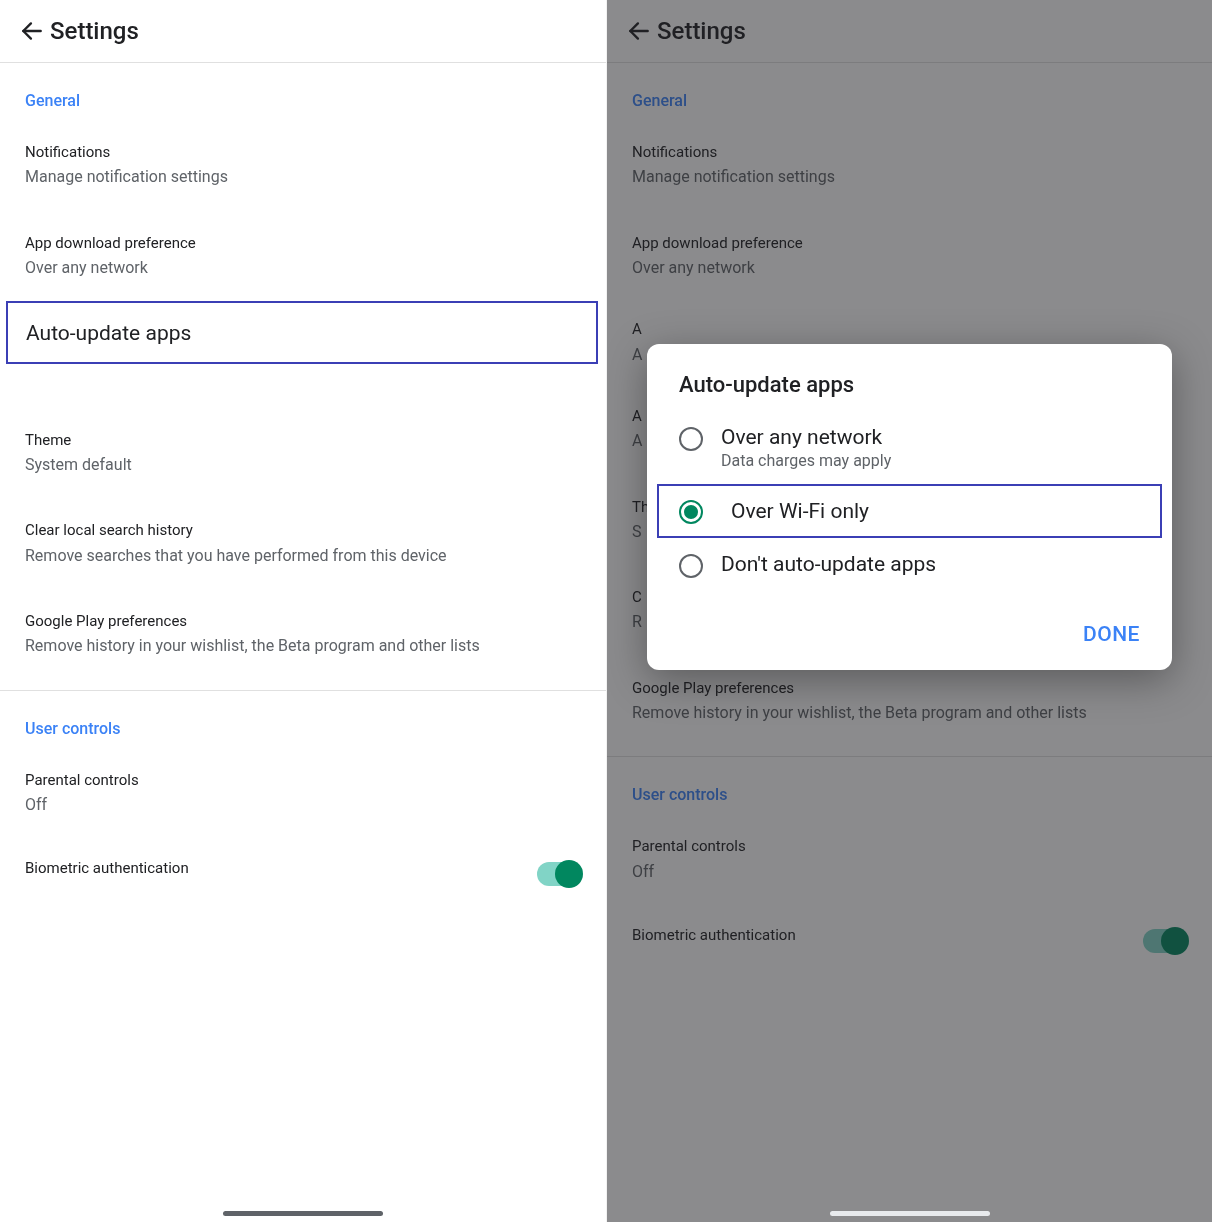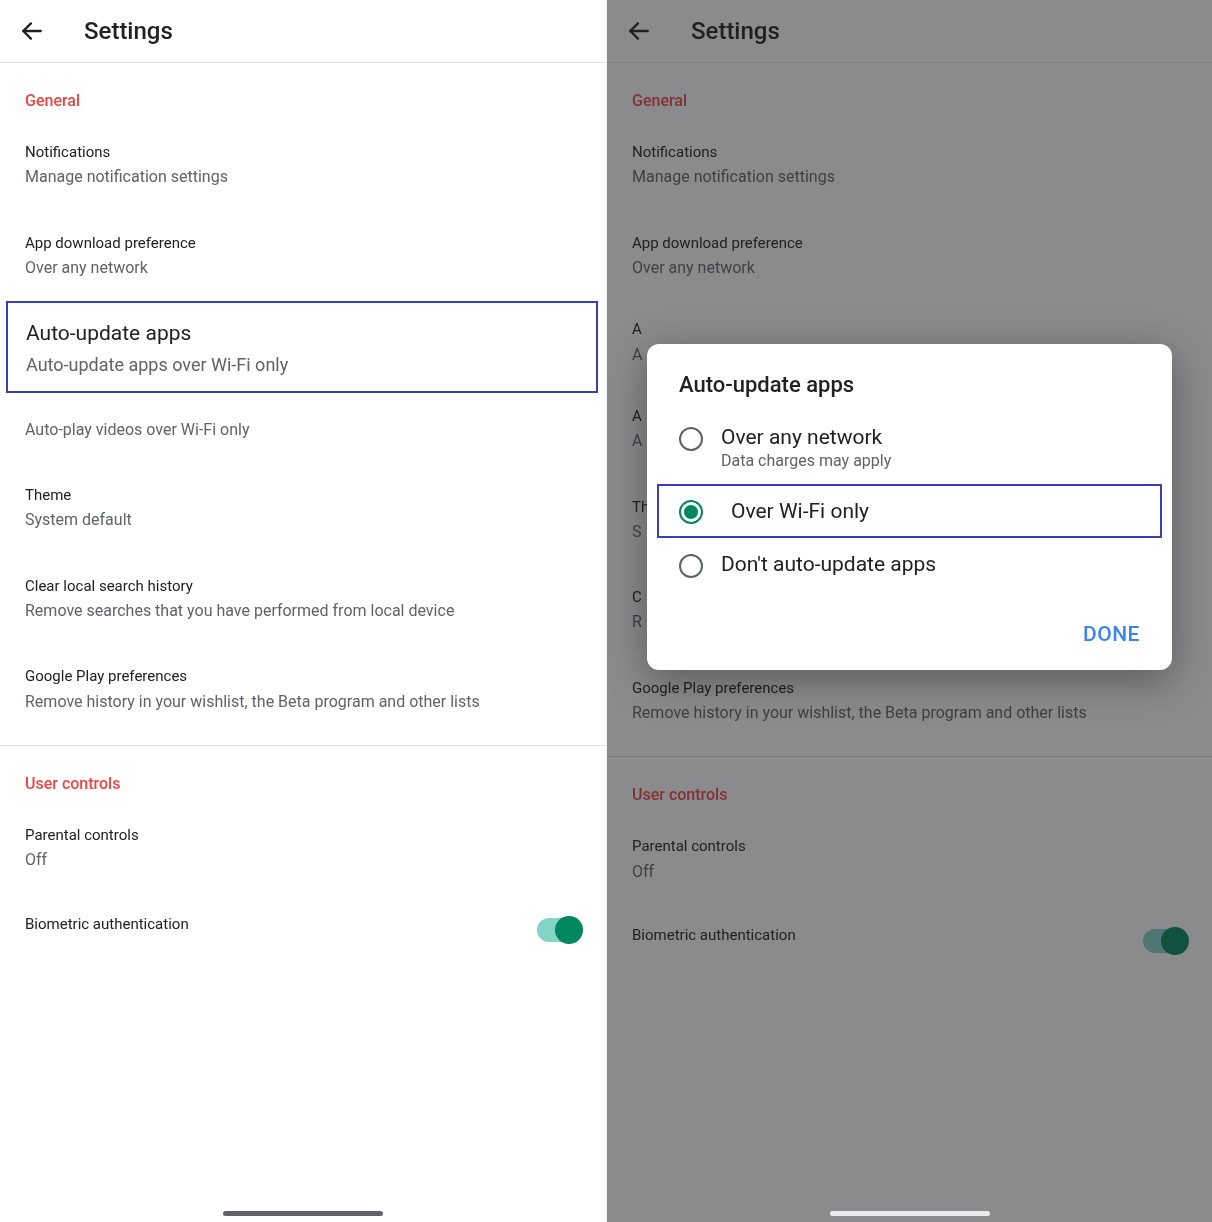--- a/index.html
+++ b/index.html
@@ -22,21 +22,20 @@
       overflow: hidden;
     }
     .pane-right {
       border-left: 1px solid rgba(0,0,0,0.05);
     }
     .header {
       display: flex;
       align-items: center;
       height: 62px;
       padding: 12px 14px;
-      gap: 34px;
     }
     .back-btn {
       width: 36px;
       height: 36px;
       display: flex;
       align-items: center;
       justify-content: center;
       cursor: pointer;
       color: #202124;
     }
@@ -45,21 +44,21 @@
       font-weight: 500;
       color: #202124;
     }
     .divider {
       height: 1px;
       background: #e0e0e0;
       width: 100%;
     }
     .section-header {
       font-size: 16px;
-      color: #ef4444;
+      color: #3b82f6;
       font-weight: 500;
       padding: 28px 25px 10px;
     }
     .setting-row {
       padding: 22px 25px;
       cursor: pointer;
     }
     .setting-title {
       font-size: 15px;
       color: #202124;
@@ -222,35 +221,33 @@
     <div class="setting-sub">Manage notification settings</div>
   </div>
 
   <div class="setting-row">
     <div class="setting-title">App download preference</div>
     <div class="setting-sub">Over any network</div>
   </div>
 
   <div class="highlight-box">
     <div class="setting-title">Auto-update apps</div>
-    <div class="setting-sub">Auto-update apps over Wi-Fi only</div>
-  </div>
-
-  <div class="setting-row">
-    <div class="setting-sub">Auto-play videos over Wi-Fi only</div>
+  </div>
+
+  <div class="setting-row">
   </div>
 
   <div class="setting-row">
     <div class="setting-title">Theme</div>
     <div class="setting-sub">System default</div>
   </div>
 
   <div class="setting-row">
     <div class="setting-title">Clear local search history</div>
-    <div class="setting-sub">Remove searches that you have performed from local device</div>
+    <div class="setting-sub">Remove searches that you have performed from this device</div>
   </div>
 
   <div class="setting-row">
     <div class="setting-title">Google Play preferences</div>
     <div class="setting-sub">Remove history in your wishlist, the Beta program and other lists</div>
   </div>
 
   <div class="section-divider"></div>
 
   <div class="section-header">User controls</div>

